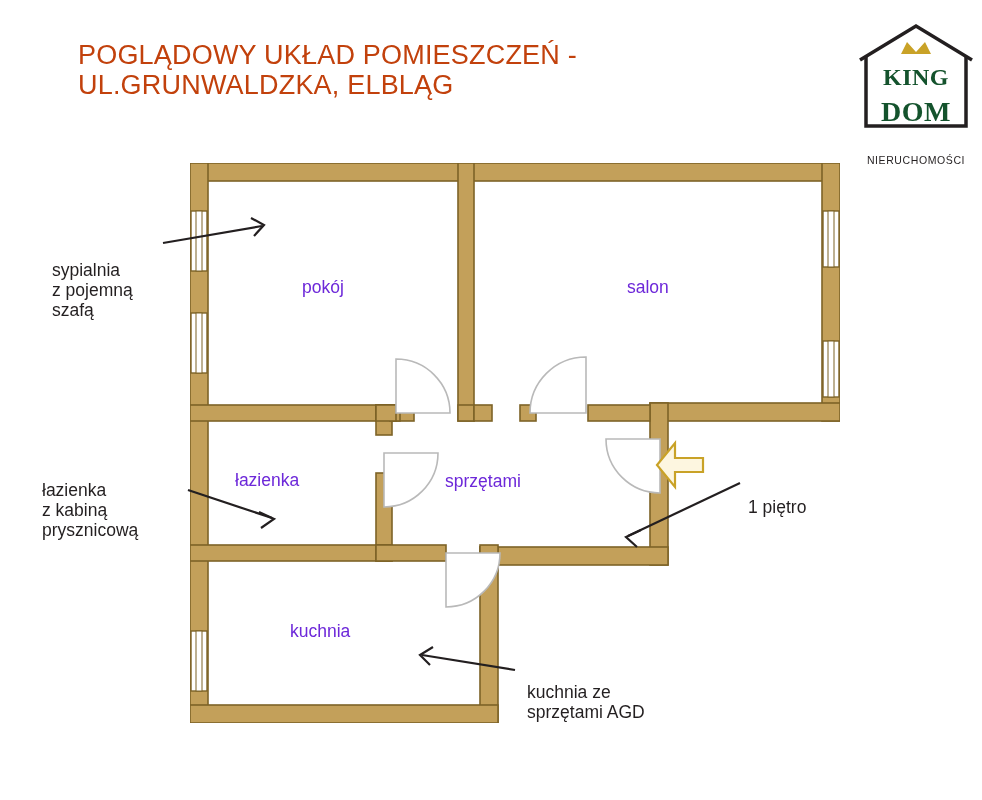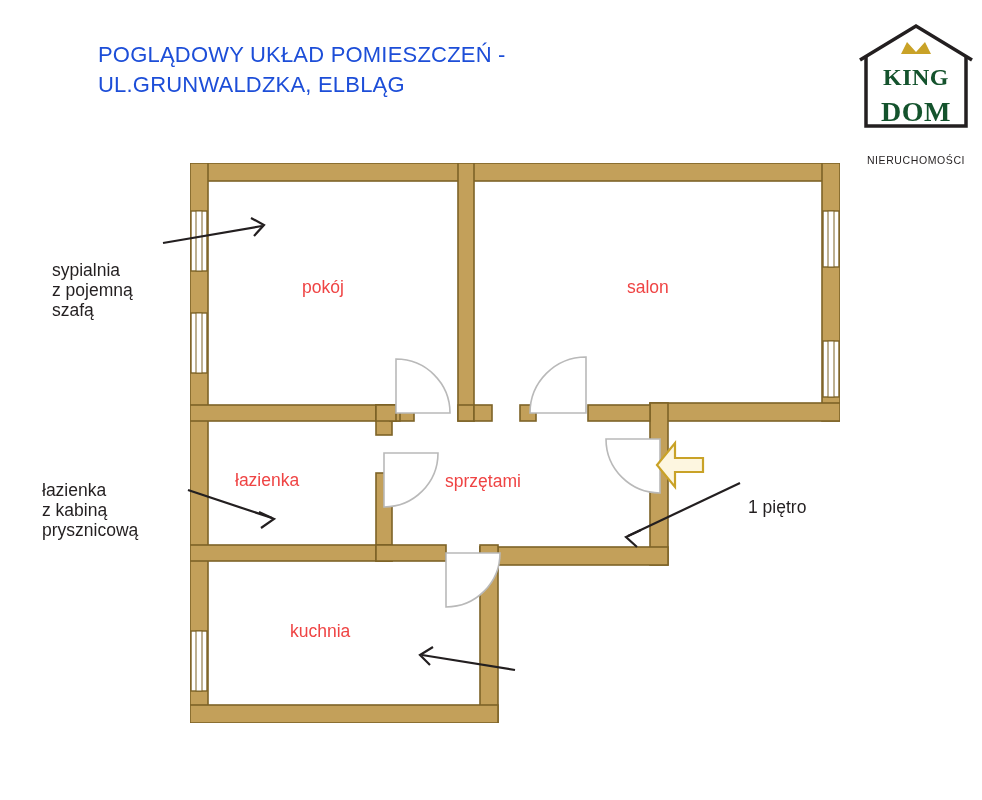--- a/index.html
+++ b/index.html
@@ -21,26 +21,25 @@
     width: 982px;
     height: 800px;
   }
 
   
   .title {
     position: absolute;
     left: 78px;
     top: 40px;
     width: 600px;
-    font-size: 22px;
+    font-size: 27px;
     line-height: 30px;
     letter-spacing: 0.2px;
-    color: #1d4ed8;
+    color: #c2410c;
     white-space: pre-line;
-    margin-left: 20px;
   }
 
   
   .logo {
     position: absolute;
     left: 856px;
     top: 20px;
     width: 120px;
     height: 120px;
   }
@@ -84,21 +83,21 @@
     left: 190px;
     top: 163px;
     width: 650px;
     height: 560px;
   }
 
   
   .room-label {
     position: absolute;
     font-size: 17.5px;
-    color: #ef4444;
+    color: #6d28d9;
     white-space: nowrap;
   }
 
   
   .annotation {
     position: absolute;
     font-size: 17.5px;
     line-height: 20px;
     color: #231f20;
     white-space: pre-line;
@@ -237,20 +236,22 @@
     <div class="room-label" style="left:100px; top:458px;">kuchnia</div>
   </div>
 
   <div class="annotation ann-sypialnia">sypialnia
 z pojemną
 szafą</div>
   <div class="annotation ann-lazienka">łazienka
 z kabiną
 prysznicową</div>
   <div class="annotation ann-pietro">1 piętro</div>
+  <div class="annotation ann-kuchnia">kuchnia ze
+sprzętami AGD</div>
 
   <svg class="arrows" viewBox="0 0 982 800">
     <g stroke="#231f20" stroke-width="2.2" fill="none">
 
       <path d="M 163 243 L 262 226"></path>
       <polyline points="251,218 264,225 254,236" stroke-width="2.2"></polyline>
 
       <path d="M 188 490 L 272 518"></path>
       <polyline points="259,512 274,519 261,528" stroke-width="2.2"></polyline>
 

